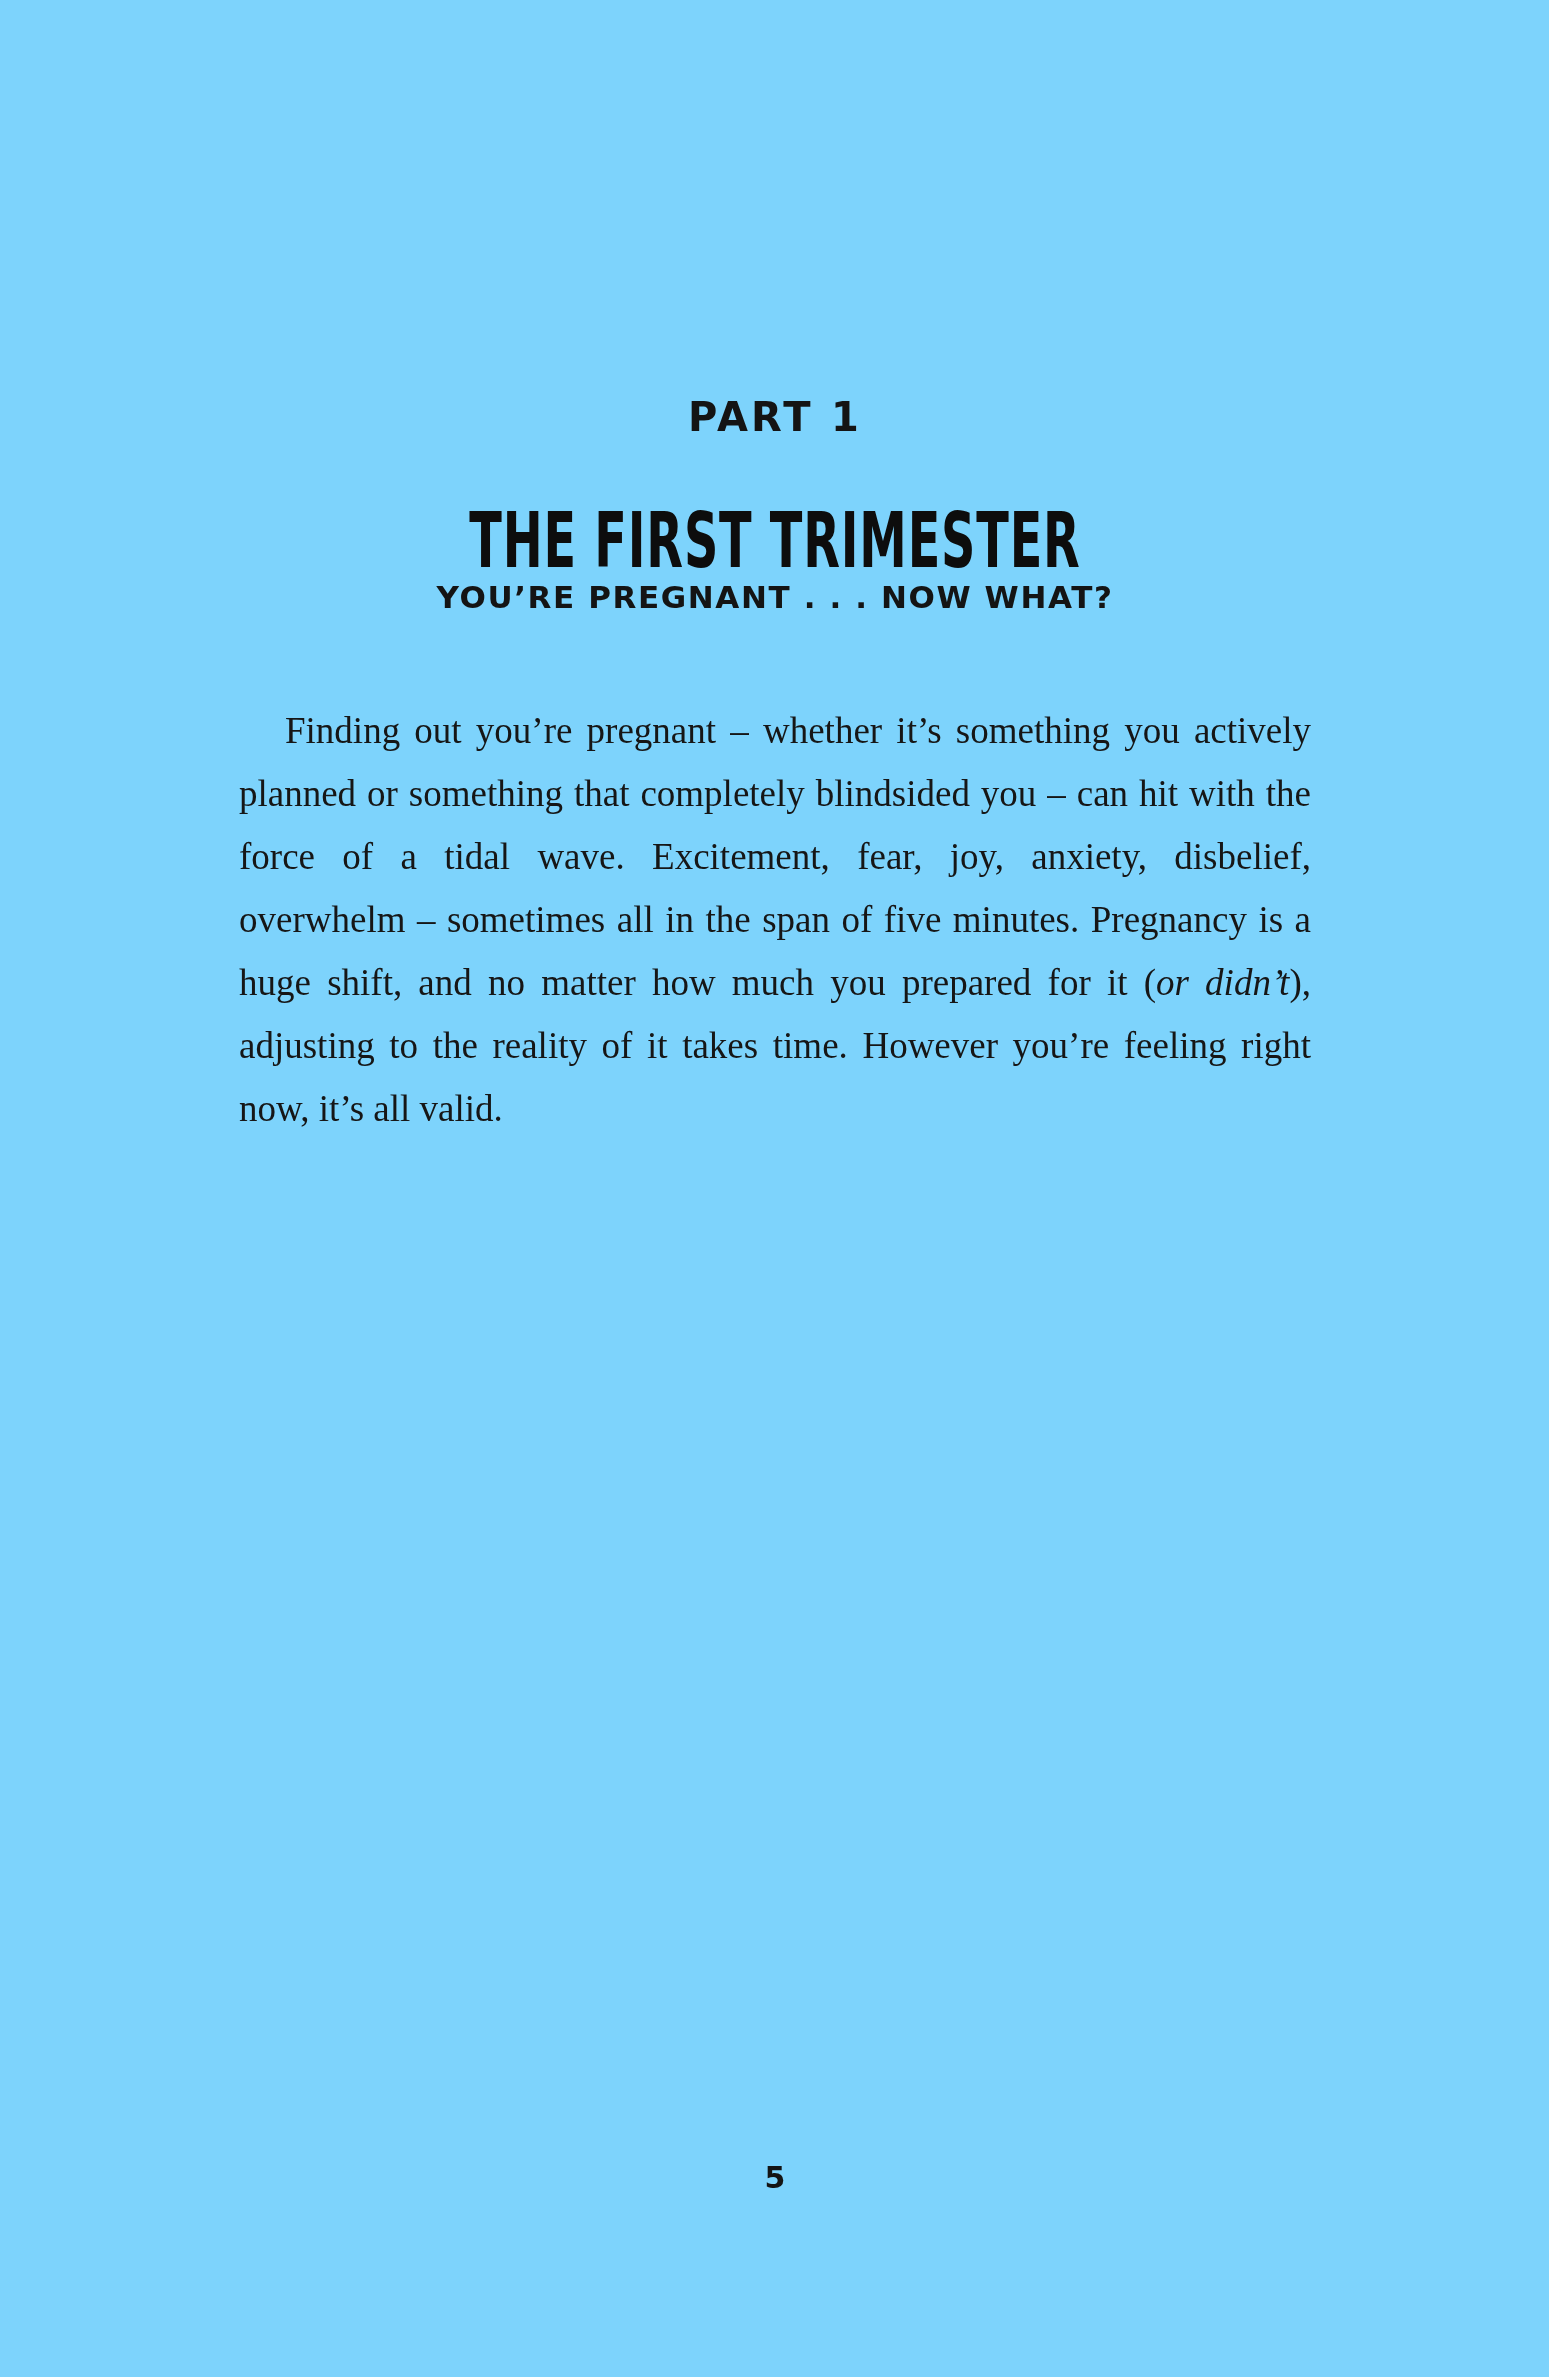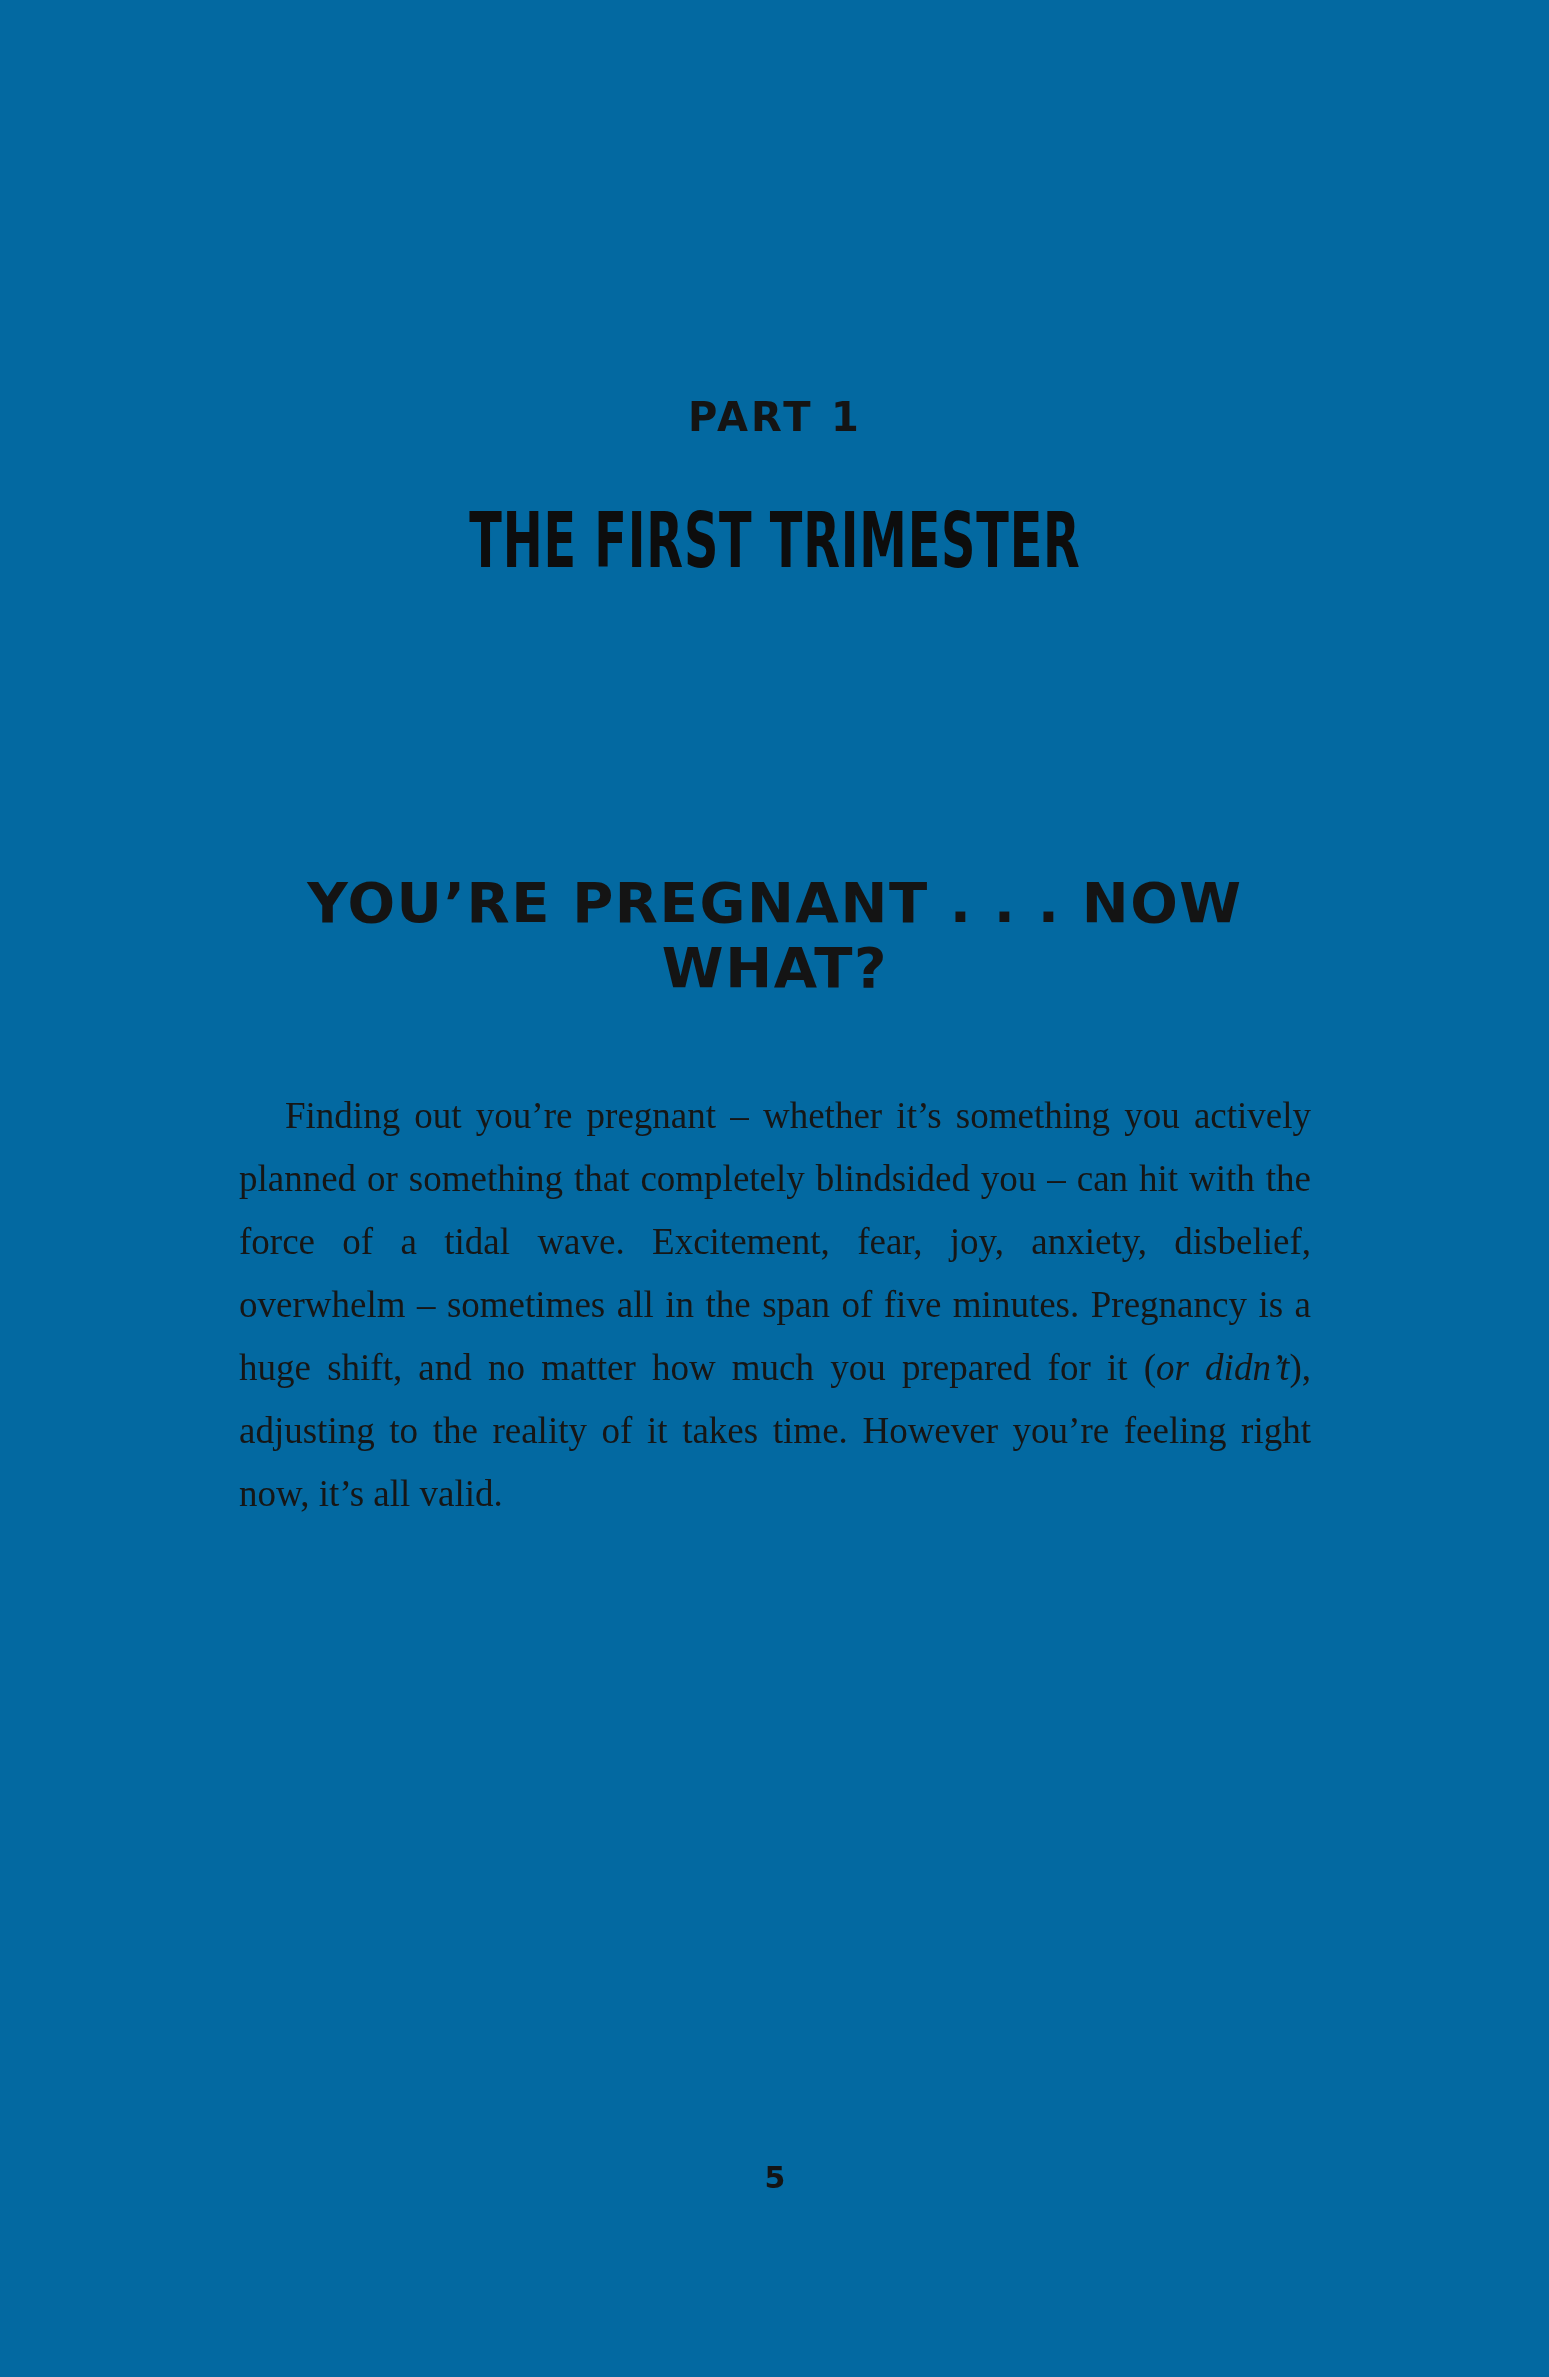--- a/index.html
+++ b/index.html
@@ -13,21 +13,21 @@
     font-family: "Liberation Serif", serif;
     color: #111111;
     -webkit-font-smoothing: antialiased;
   }
 
   .page {
     position: relative;
     width: 1550px;
     height: 2377px;
     box-sizing: border-box;
-    background: #0369a1;
+    background: #7dd3fc;
     overflow: hidden;
   }
 
   .content {
     position: absolute;
     left: 239px;
     top: 0;
     width: 1072px;
   }
 
@@ -49,25 +49,24 @@
     font-size: 77px;
     line-height: 1.0;
     letter-spacing: 1.3px;
     color: #0d0d0d;
     transform: scaleX(0.62);
     transform-origin: center center;
     white-space: nowrap;
   }
 
   .chapter-title {
-    margin-top: 291px;
     text-align: center;
     font-family: "DejaVu Sans", sans-serif;
     font-weight: 700;
-    font-size: 56px;
+    font-size: 31px;
     letter-spacing: 1.6px;
     color: #141414;
   }
 
   .body-text {
     margin-top: 84px;
     font-family: "Liberation Serif", serif;
     font-size: 37px;
     line-height: 63px;
     text-align: justify;

